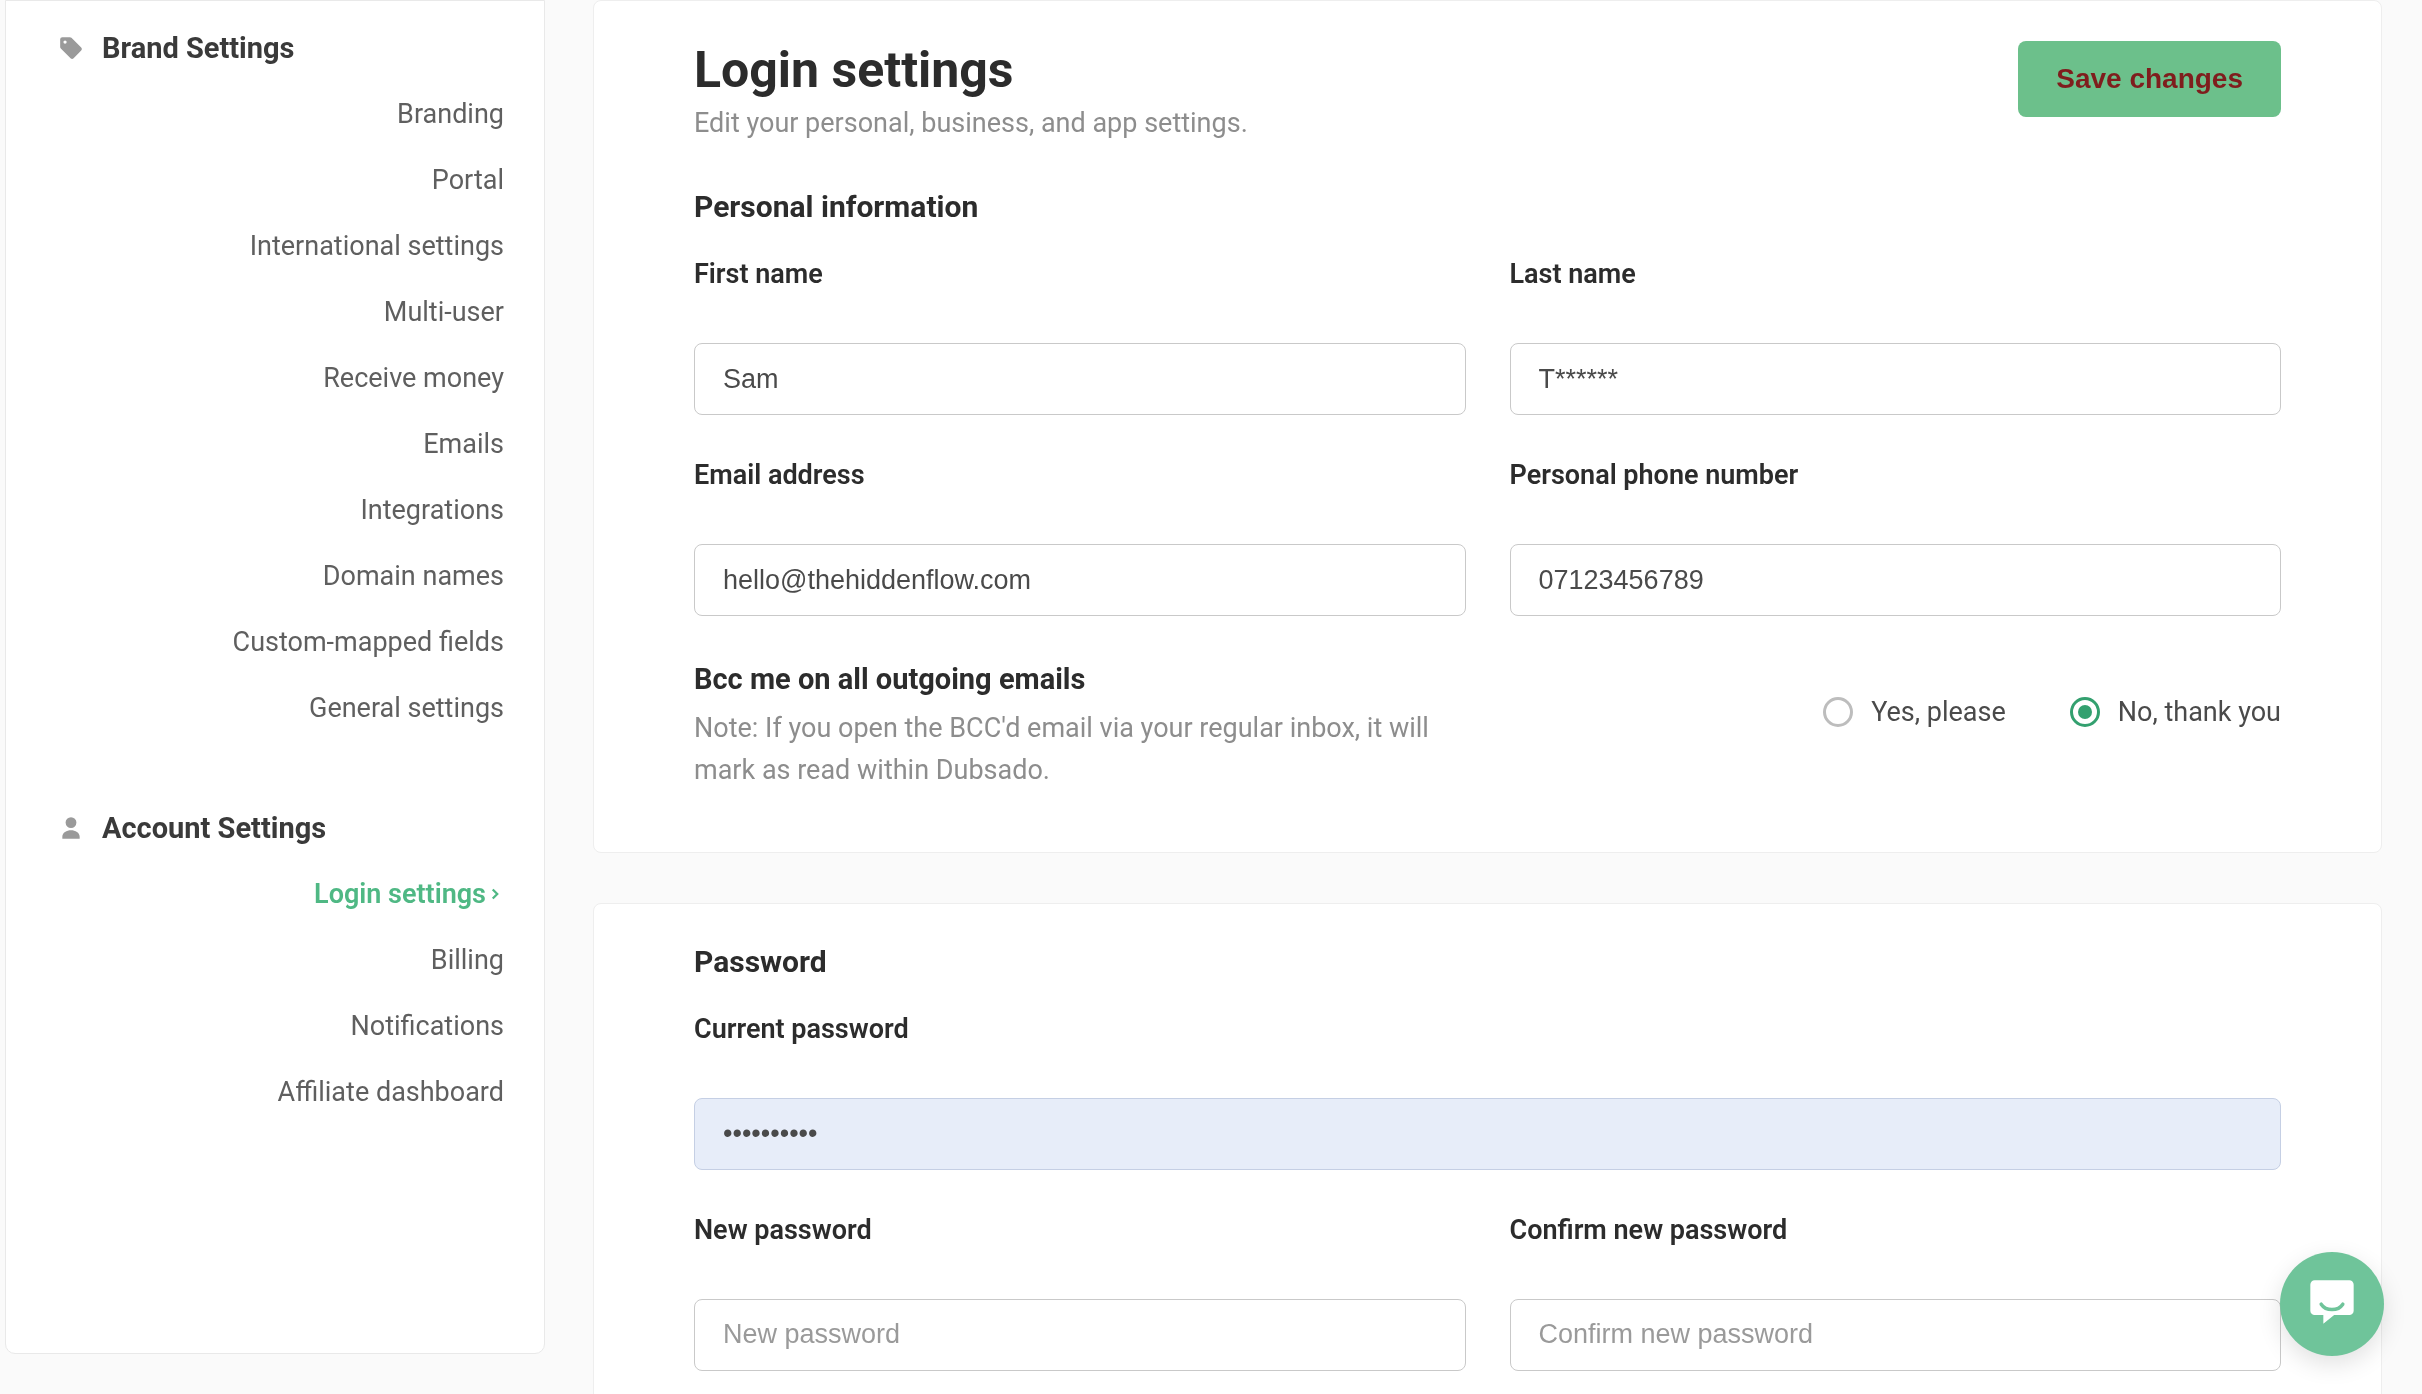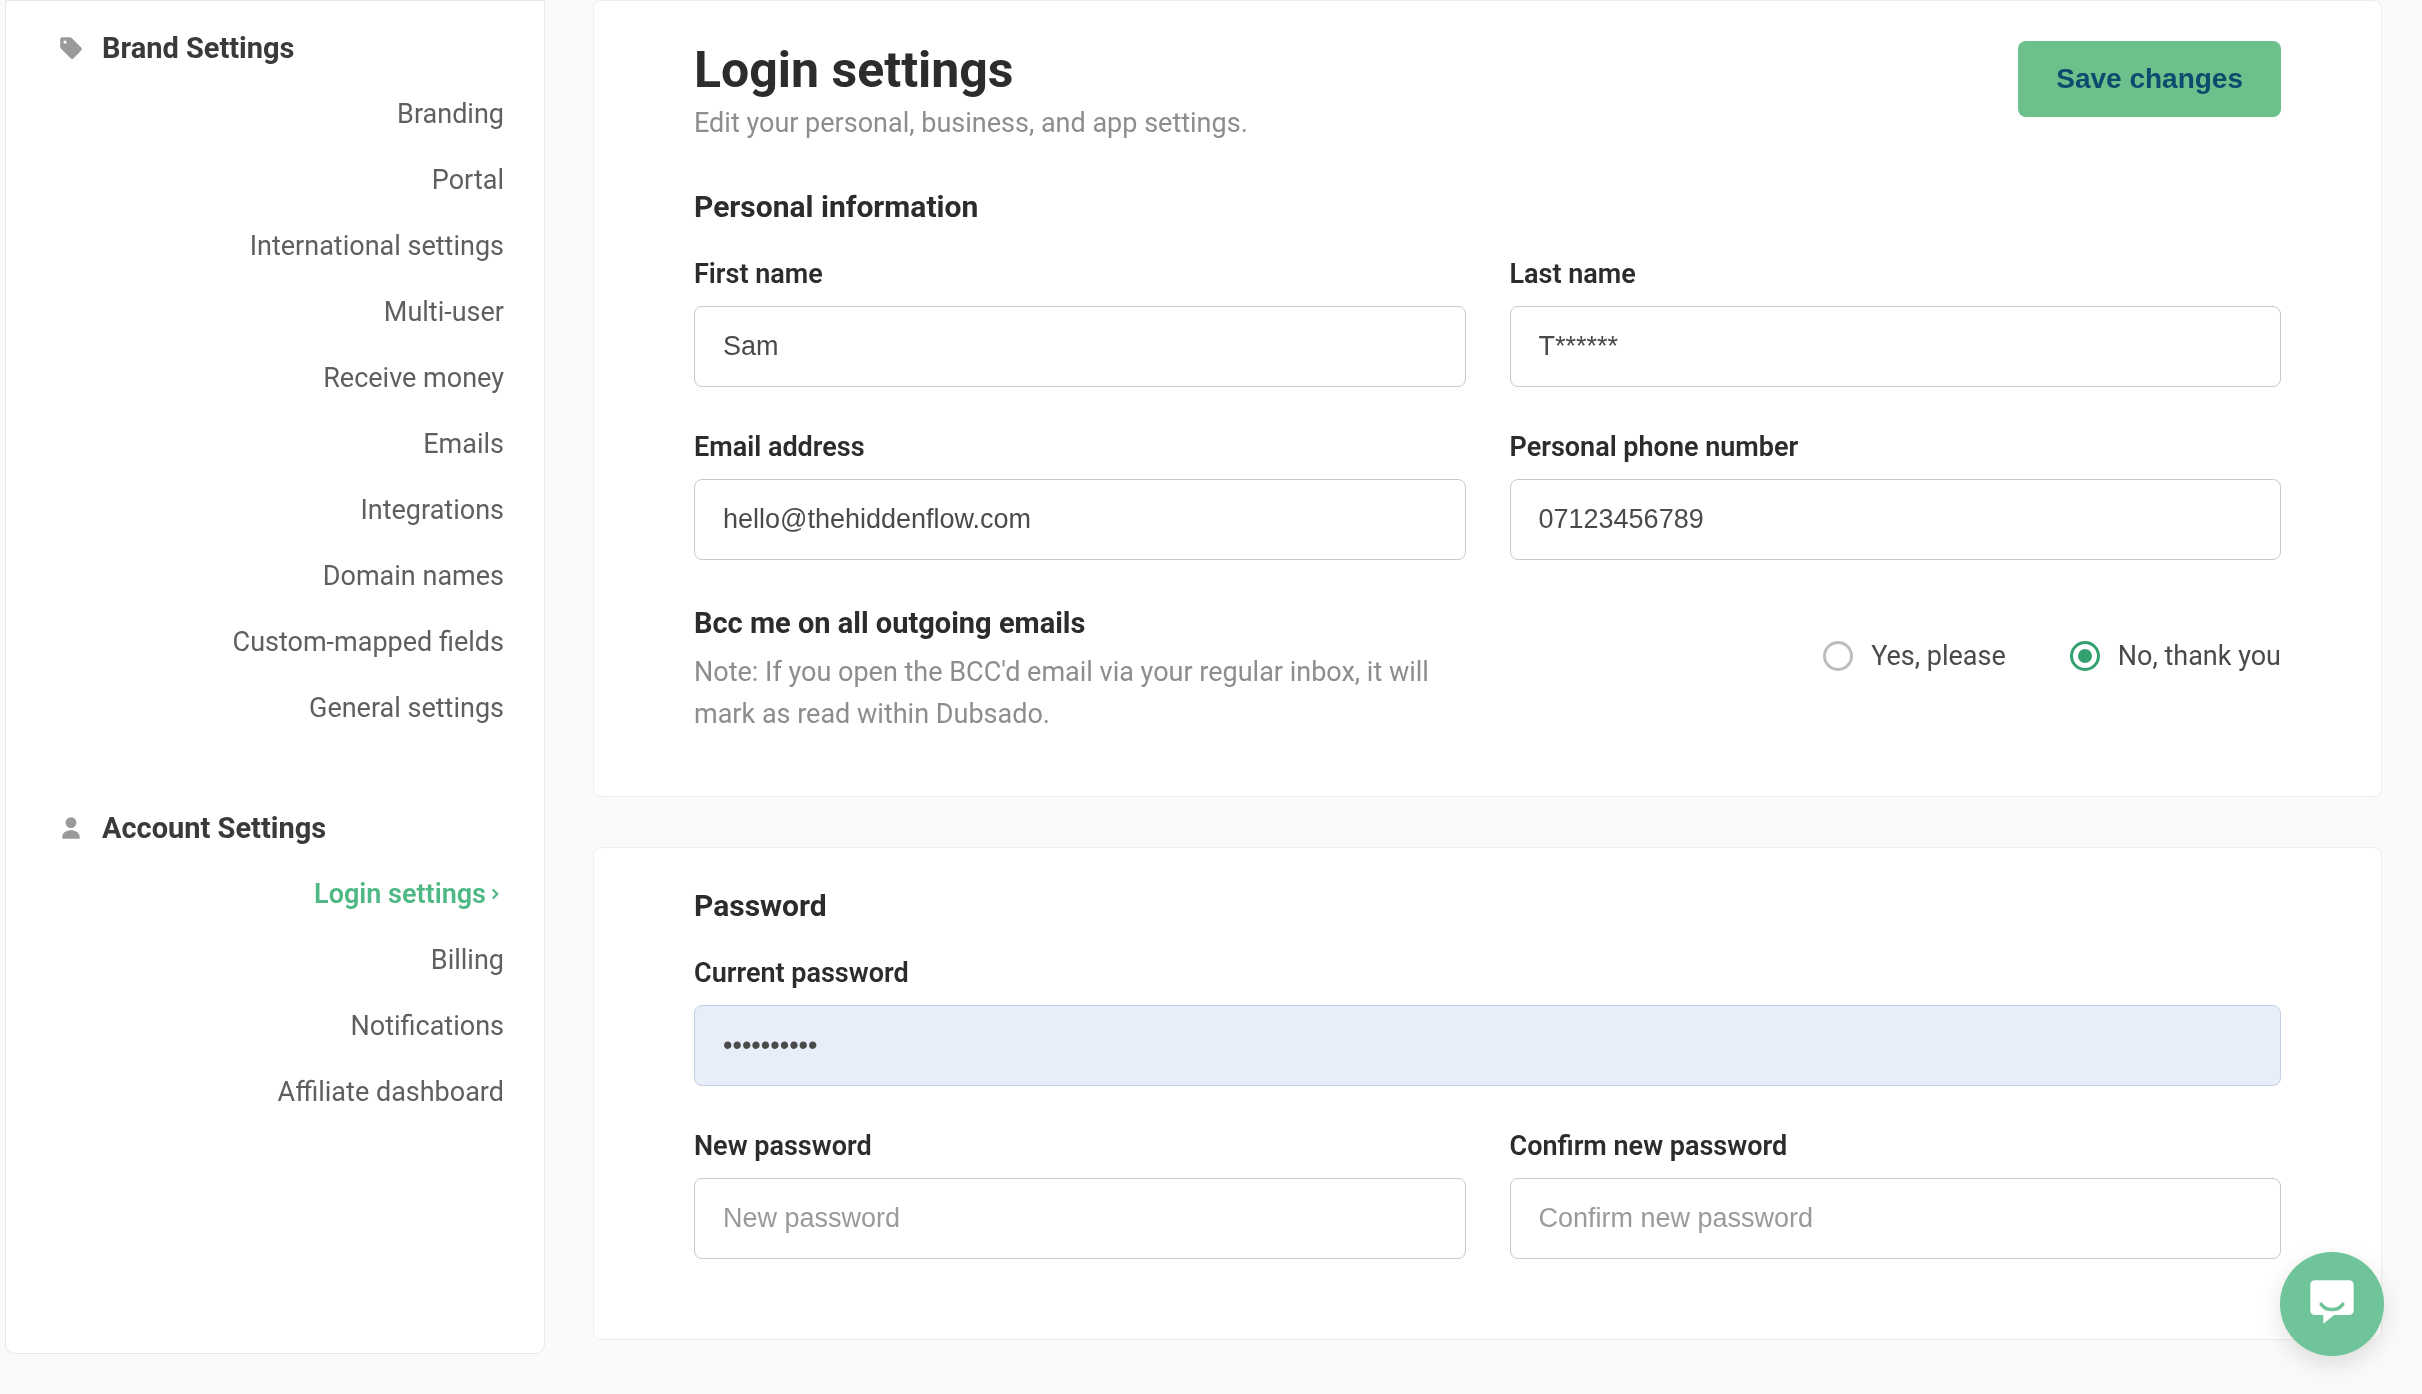--- a/index.html
+++ b/index.html
@@ -61,49 +61,50 @@
   .card-header-row {
     display: flex;
     align-items: flex-start;
     justify-content: space-between;
     margin-bottom: 50px;
   }
   .page-title { font-size: 50px; font-weight: 700; color: #2c2c2c; margin-bottom: 8px; }
   .page-subtitle { font-size: 27px; color: #8d8d8d; }
   .save-btn {
     background: #6cc08b;
-    color: #0c4a6e;
+    color: #7f1d1d;
     border: none;
     border-radius: 8px;
     padding: 22px 38px;
     font-size: 28px;
     font-weight: 600;
     cursor: pointer;
   }
   .section-title { font-size: 30px; font-weight: 700; color: #2c2c2c; margin-bottom: 34px; }
 
   .form-grid {
     display: grid;
     grid-template-columns: 1fr 1fr;
     column-gap: 72px;
     row-gap: 38px;
     gap: 44px;
   }
   .form-field { display: flex; flex-direction: column; }
   .form-field.full { grid-column: 1 / -1; }
   .field-label { font-size: 27px; font-weight: 600; color: #2c2c2c; margin-bottom: 16px; }
   .text-input {
-    height: 81px;
+    height: 72px;
     border: 1.5px solid #c9c9c9;
     border-radius: 8px;
     padding: 0 28px;
     font-size: 27px;
     color: #4a4a4a;
     background: #fff;
     outline: none;
+    margin-top: 37px;
   }
   .text-input::placeholder { color: #9a9a9a; }
   .text-input.autofill { background: #e7edf9; border-color: #c5cfe4; }
 
   .bcc-row {
     display: flex;
     align-items: flex-start;
     justify-content: space-between;
     margin-top: 46px;
     gap: 60px;

